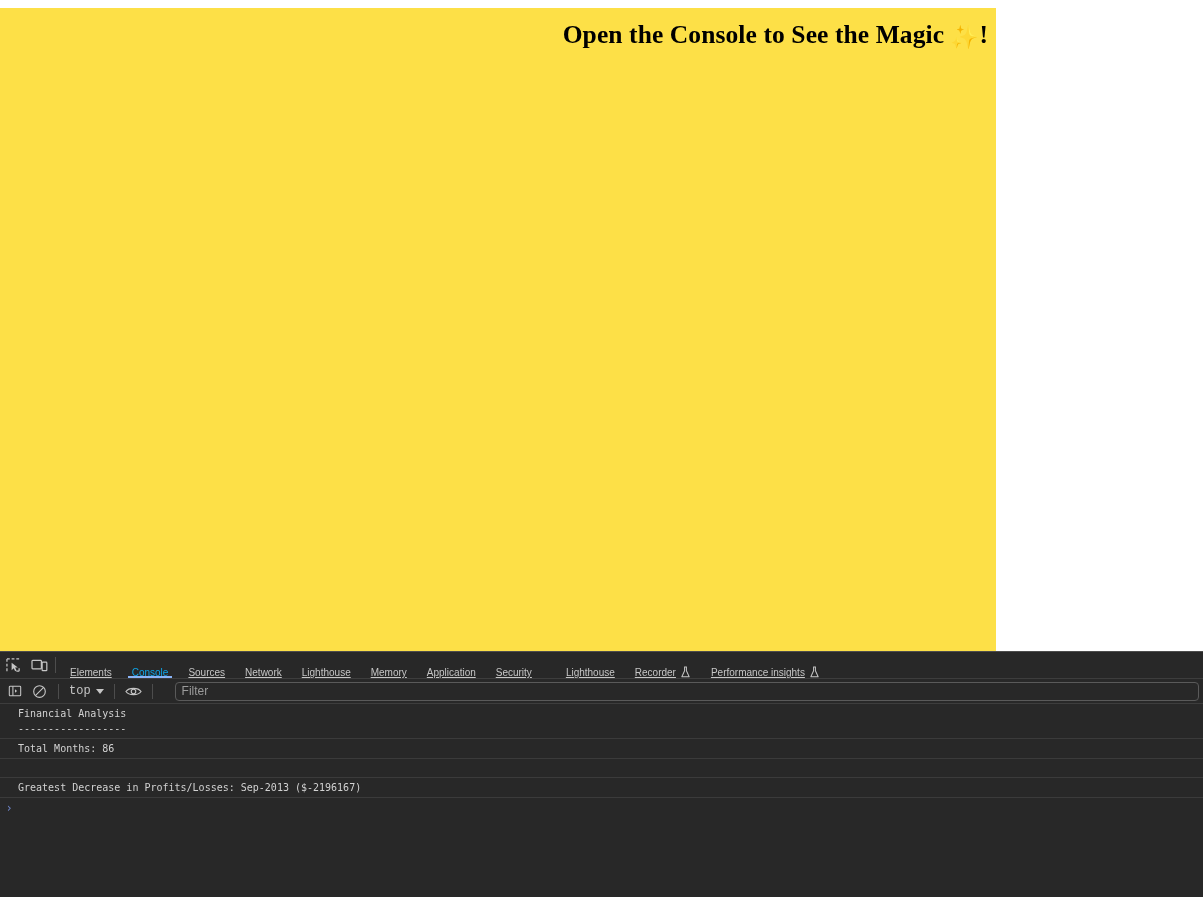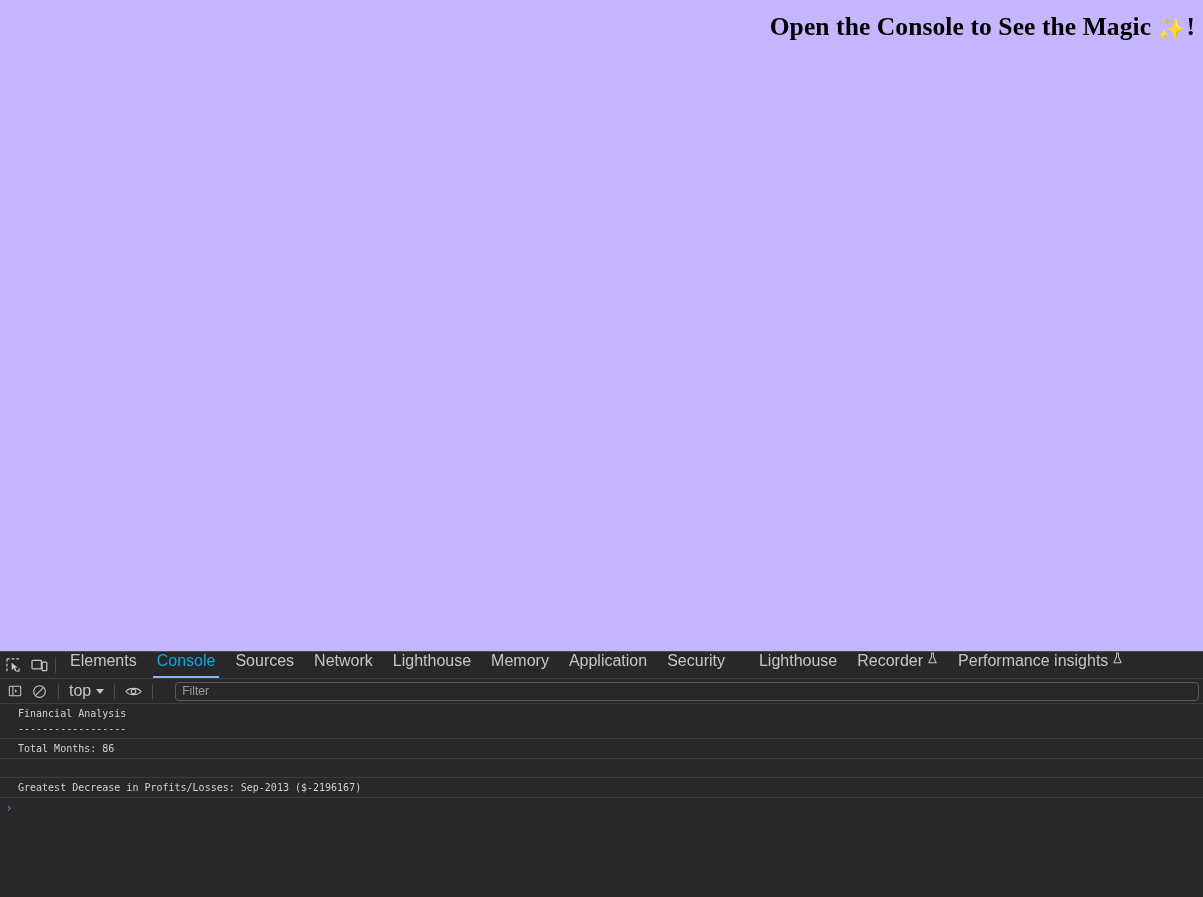--- a/index.html
+++ b/index.html
@@ -10,24 +10,24 @@
     width: 1203px;
     height: 897px;
     overflow: hidden;
     background: #ffffff;
     font-family: "Liberation Sans", sans-serif;
   }
 
   
   #page-area {
     position: absolute;
-    left: 0; top: 0;
-    width: 1203px;
+    left: 0; top: 8px;
+    width: 996px;
     height: 651px;
-    background: #c4b5fd;
+    background: #fde047;
   }
   #page-heading {
     margin: 0;
     padding: 0 8px 0 0;
     text-align: right;
     font-family: "Liberation Serif", serif;
     font-weight: bold;
     font-size: 25.5px;
     line-height: 1;
     color: #000000;
@@ -71,28 +71,29 @@
     justify-content: center;
     cursor: pointer;
   }
   .tb-sep {
     width: 1px;
     background: #4d4d4d;
     margin: 5px 4px 5px 3px;
   }
   .tab {
     display: flex;
-    align-items: flex-start;
+    align-items: flex-end;
     padding: 0 10px;
-    font-size: 16px;
+    font-size: 10px;
     color: #c6c6c6;
     cursor: pointer;
     position: relative;
     white-space: nowrap;
     gap: 4px;
+    text-decoration: underline;
   }
   .tab.active { color: #0ea5e9; }
   .tab.active::after {
     content: "";
     position: absolute;
     left: 6px; right: 6px;
     bottom: 0;
     height: 2px;
     background: #8ab4f8;
   }
@@ -127,25 +128,26 @@
   .ct-sep {
     width: 1px;
     height: 15px;
     background: #4d4d4d;
     margin: 0 6px;
   }
   #context-select {
     display: flex;
     align-items: center;
     gap: 5px;
-    font-size: 16px;
+    font-size: 12px;
     color: #c6c6c6;
     cursor: pointer;
     padding: 2px 4px;
     border-radius: 2px;
+    font-family: Liberation Mono, monospace;
   }
   .caret {
     width: 0; height: 0;
     border-left: 4px solid transparent;
     border-right: 4px solid transparent;
     border-top: 5px solid #c6c6c6;
   }
   #filter-input {
     flex: 1;
     height: 19px;

